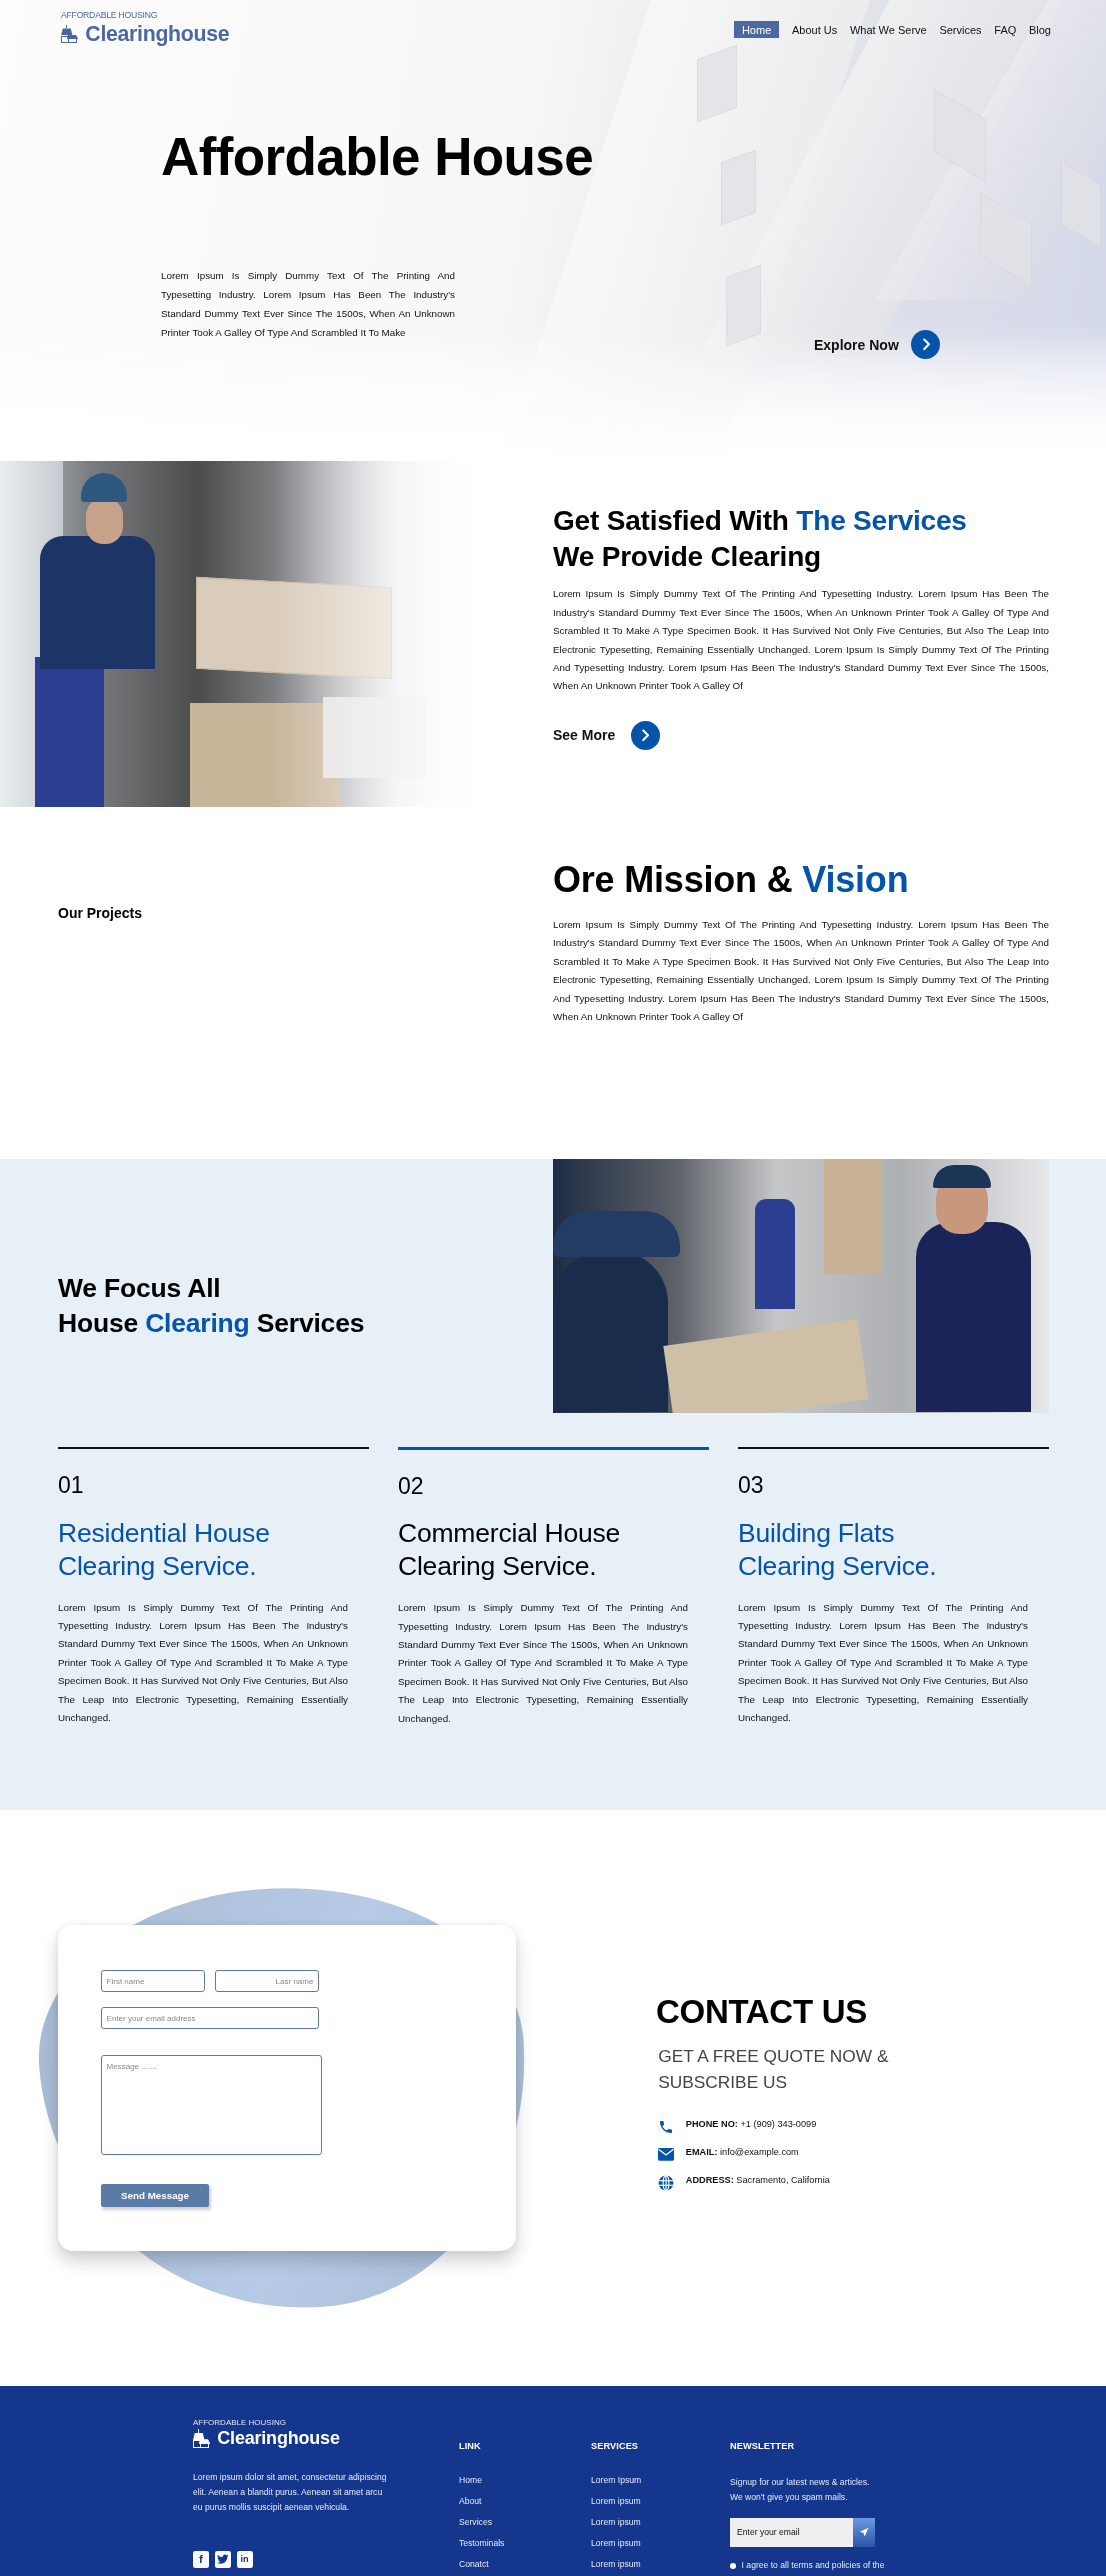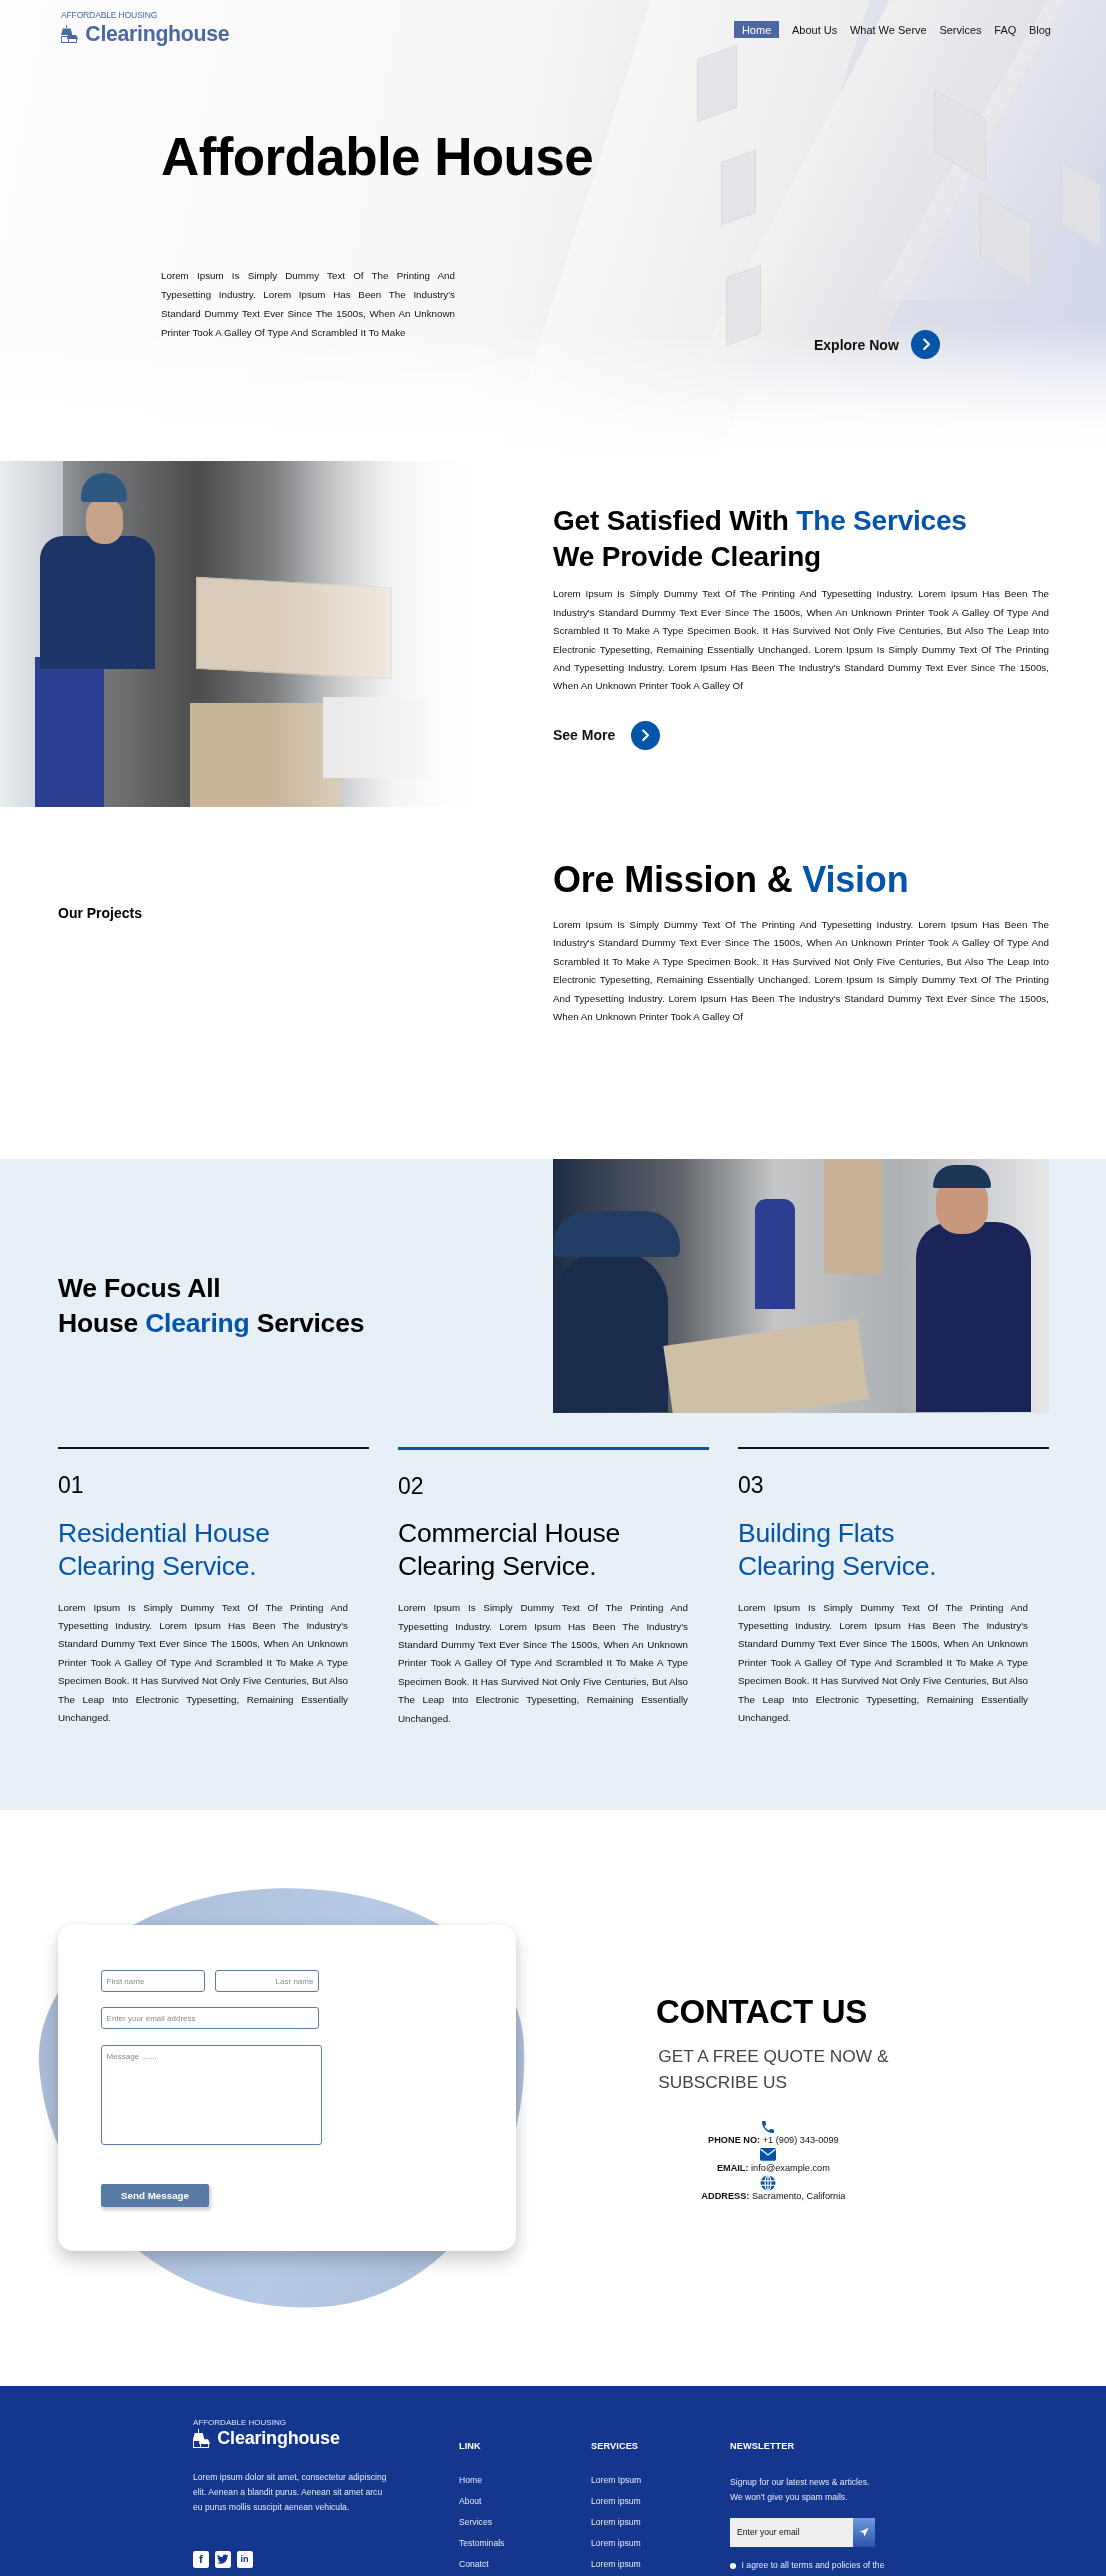--- a/index.html
+++ b/index.html
@@ -104,29 +104,29 @@
     background: linear-gradient(110deg, #a8b9d2 0%, #b7cbe6 55%, #a8bad4 100%);
     border-radius: 48% 52% 45% 55% / 38% 40% 60% 62%; transform: rotate(-4deg); }
   .card { position: absolute; left: 58px; top: 115px; width: 458px; height: 326px; background: #fff; border-radius: 15px;
     box-shadow: 0 9.2px 17.3px rgba(0,0,0,.18), 0 0 7px rgba(0,0,0,.06); }
   .field { position: absolute; border: 0.9px solid #5a7ba6; border-radius: 2.9px; background: #fff; font-family: "Liberation Sans", sans-serif;
     font-size: 8px; color: #777; padding: 0 4.6px; outline: none; }
   .field::placeholder { color: #888; }
   .f-first { left: 43px; top: 45px; width: 104px; height: 22px; }
   .f-last { left: 157px; top: 45px; width: 104px; height: 22px; text-align: right; }
   .f-email { left: 43px; top: 82px; width: 218px; height: 22px; }
-  .f-msg { left: 43px; top: 120px; width: 221px; height: 100px; padding-top: 5.8px; resize: none; }
+  .f-msg { left: 43px; top: 130px; width: 221px; height: 100px; padding-top: 5.8px; resize: none; }
   .send-btn { position: absolute; left: 43px; top: 259px; width: 108px; height: 23px; background: #5a7ba6; color: #fff; border: none; border-radius: 2.3px;
     font-family: "Liberation Sans", sans-serif; font-weight: bold; font-size: 9.8px; box-shadow: 1.2px 2.3px 3.5px rgba(0,0,0,.2); }
 
   .ci { position: absolute; left: 656px; top: 183px; }
   .ci h2 { font-size: 33px; font-weight: bold; letter-spacing: -0.3px; }
   .ci .sub { font-size: 17.3px; color: #444; line-height: 26.5px; margin-top: 11.5px; margin-left: 2.3px; }
   .ci .items { margin-top: 23px; margin-left: 2.3px; }
-  .ci .item { display: flex; align-items: center; height: 28px; flex-direction: column; }
+  .ci .item { display: flex; height: 28px; }
   .ci .item .ic { width: 16px; height: 16px; margin-right: 11.5px; display:flex; align-items:center; justify-content:center; }
   .ci .item .txt { font-size: 9.2px; color: #111; }
   .ci .item .txt b { font-weight: bold; }
 
   
   .footer { position: relative; background: #14368c; height: 259px; color: #fff; }
   .f-logo { position: absolute; left: 193px; top: 32px; }
   .f-logo .small { font-size: 8px; color: #dfe6f5; }
   .f-logo .row { display:flex; align-items:center; margin-top: 1.2px; }
   .f-logo .big { font-size: 18px; font-weight: bold; margin-left: 7px; letter-spacing: -0.2px; }

